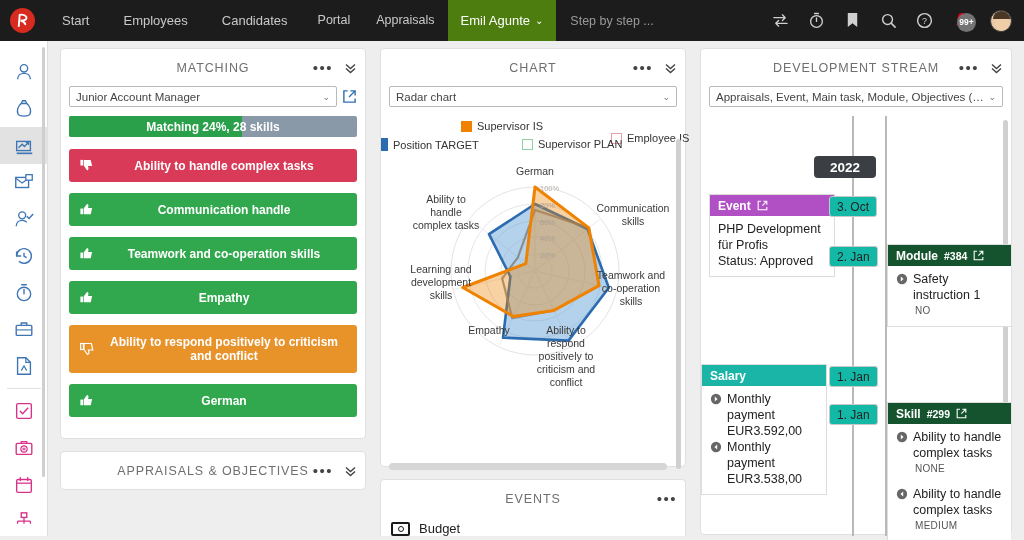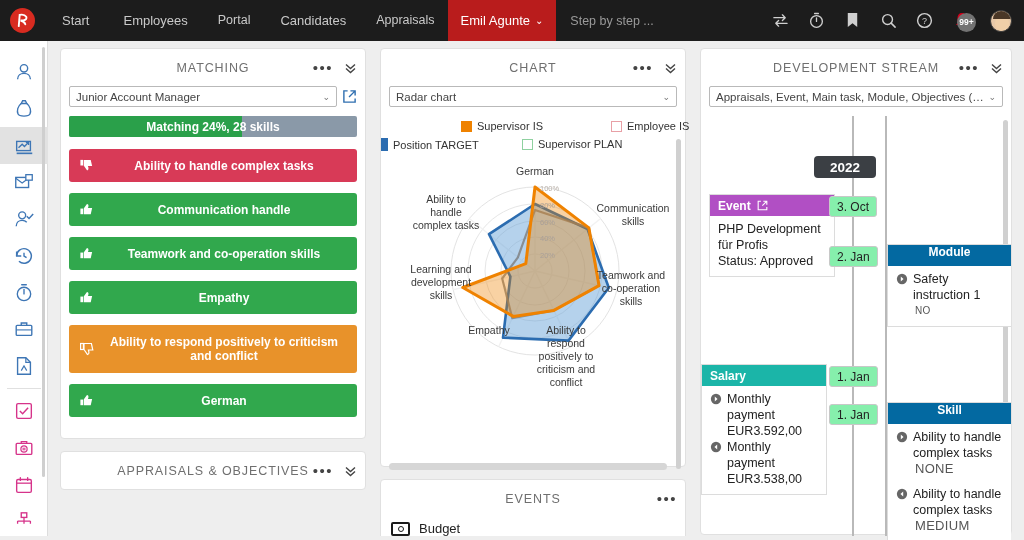--- a/index.html
+++ b/index.html
@@ -22,21 +22,21 @@
   }
   .logo svg{display:block}
   .nav{ display:flex; align-items:center; height:41px;}
   .nav-item{
     color:#c9c9c9; font-size:13px; padding:0 17px; height:41px; line-height:41px;
     white-space:nowrap; cursor:pointer;
   }
   .nav-item.small{ padding:0 13px; font-size:12.5px;}
   .nav-user{
     color:#ffffff; font-size:13px; padding:0 13px; height:41px; line-height:41px;
-    background:#b91c1c; display:flex; align-items:center; gap:5px; cursor:pointer;
+    background:#4d7c0f; display:flex; align-items:center; gap:5px; cursor:pointer;
   }
   .nav-user .chev{ font-size:10px; }
   .nav-step{ color:#9a9a9a; font-size:12.5px; padding:0 14px; white-space:nowrap;}
   .topright{ margin-left:auto; display:flex; align-items:center; gap:17px; padding-right:12px;}
   .ticon{ width:19px;height:19px;display:flex;align-items:center;justify-content:center;
           color:#cfcfcf; cursor:pointer;}
   .ticon svg{display:block}
   .bell-wrap{position:relative;width:22px;height:22px;cursor:pointer;}
   .badge99{
     position:absolute; right:-3px; top:3px;
@@ -157,39 +157,39 @@
   .stream-body{ position:relative; height:447px; overflow:hidden;}
   .axis{ position:absolute; left:151px; top:0; width:2px; height:447px; background:#b9b9b9;}
   .axis2{ position:absolute; left:184px; top:0; width:2px; height:447px; background:#b9b9b9;}
   .yearchip{
     position:absolute; left:113px; top:40px; width:62px; height:22px;
     background:#3b3f44; color:#fff; border-radius:4px;
     display:flex; align-items:center; justify-content:center;
     font-size:13.5px; font-weight:bold; z-index:3;
   }
   .datechip{
-    position:absolute; height:21px; background:#86efac; border:1px solid #c8c8c8;
+    position:absolute; height:21px; background:#14b8a6; border:1px solid #c8c8c8;
     border-radius:3px; display:flex; align-items:center; padding:0 7px;
     font-size:12px; color:#222; z-index:3; white-space:nowrap;
   }
   .card{ position:absolute; background:#fff; border:1px solid #dcdcdc; z-index:2;}
   .card-head{
     height:21px; display:flex; align-items:center; gap:6px;
     padding:0 8px; color:#fff; font-size:12px; font-weight:bold;
   }
   .card-head .idn{ font-size:10.5px; font-weight:bold;}
   .card-head .lnk{ display:flex;align-items:center; cursor:pointer;}
   .hd-purple{ background:#b14fc4;}
   .hd-teal{ background:#1bb5a8;}
-  .hd-olive{ background:#0369a1;flex-direction:column;}
+  .hd-olive{ background:#14532d;}
   .card-body{ padding:5px 8px 7px 8px; font-size:12.5px; color:#222; line-height:16px;}
   .ln{ display:flex; gap:5px; align-items:flex-start;}
   .ln .arw{ flex:none; margin-top:2px;}
   .sub{ font-size:10px; color:#555; font-variant:caps; text-transform:uppercase; letter-spacing:.3px; padding-left:19px;}
-  .sub.small{ font-size:13px;}
+  .sub.small{ font-size:10px;}
   .stream-vscroll{
     position:absolute; right:3px; top:4px; width:5px; height:430px;
     background:#d0d0d0; border-radius:3px;
   }
   .bottom-fade{
     position:absolute;left:0;bottom:0;width:1024px;height:4px;background:#eeeeee;
   }
 </style>
 </head>
 <body>
@@ -198,22 +198,22 @@
   <div class="logo-wrap">
     <div class="logo">
       <svg width="15" height="15" viewBox="0 0 16 16">
           <path d="M4 14 L5 2 Q10 1 12 4 Q13 7 9 8 L6 8 Q10 9 11 12" stroke="#fff" stroke-width="2" fill="none" stroke-linecap="round"></path>
         </svg>
     </div>
   </div>
   <div class="nav">
     <div class="nav-item">Start</div>
     <div class="nav-item">Employees</div>
+    <div class="nav-item">Candidates</div>
     <div class="nav-item small">Portal</div>
-    <div class="nav-item">Candidates</div>
     <div class="nav-item small">Appraisals</div>
     <div class="nav-user">
       <span>Emil Agunte</span>
       <span class="chev">⌄</span>
     </div>
     <div class="nav-step">Step by step ...</div>
   </div>
   <div class="topright">
     <div class="ticon">
       <svg width="17" height="17" viewBox="0 0 18 18">
@@ -468,21 +468,21 @@
       <span class="txt">Radar chart</span>
       <span class="caret">⌄</span>
     </div>
 
     <div class="chart-body">
       <div class="legend">
         <div class="lg" style="left:72px; top:4px;">
           <span class="sw orange"></span>
           <span>Supervisor IS</span>
         </div>
-        <div class="lg" style="left:222px; top:4px;">
+        <div class="lg" style="left:222px; top:16px;">
           <span class="sw pinkout"></span>
           <span>Employee IS</span>
         </div>
         <div class="lg" style="left:-8px; top:22px;">
           <span class="sw bluebar"></span>
           <span>Position TARGET</span>
         </div>
         <div class="lg" style="left:133px; top:22px;">
           <span class="sw greenout"></span>
           <span>Supervisor PLAN</span>

